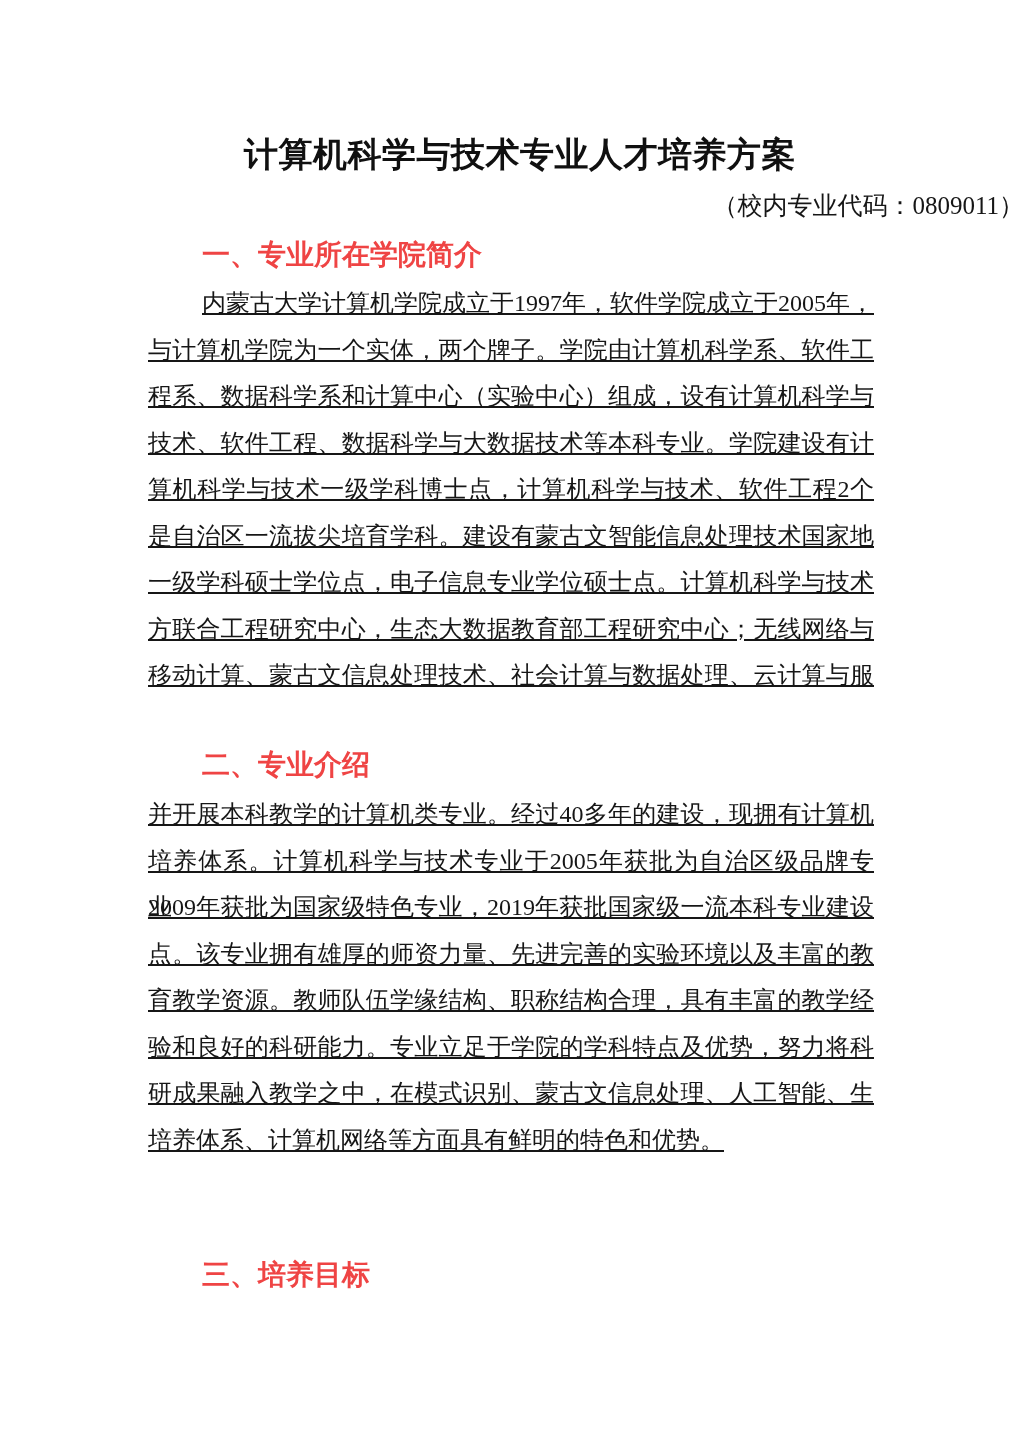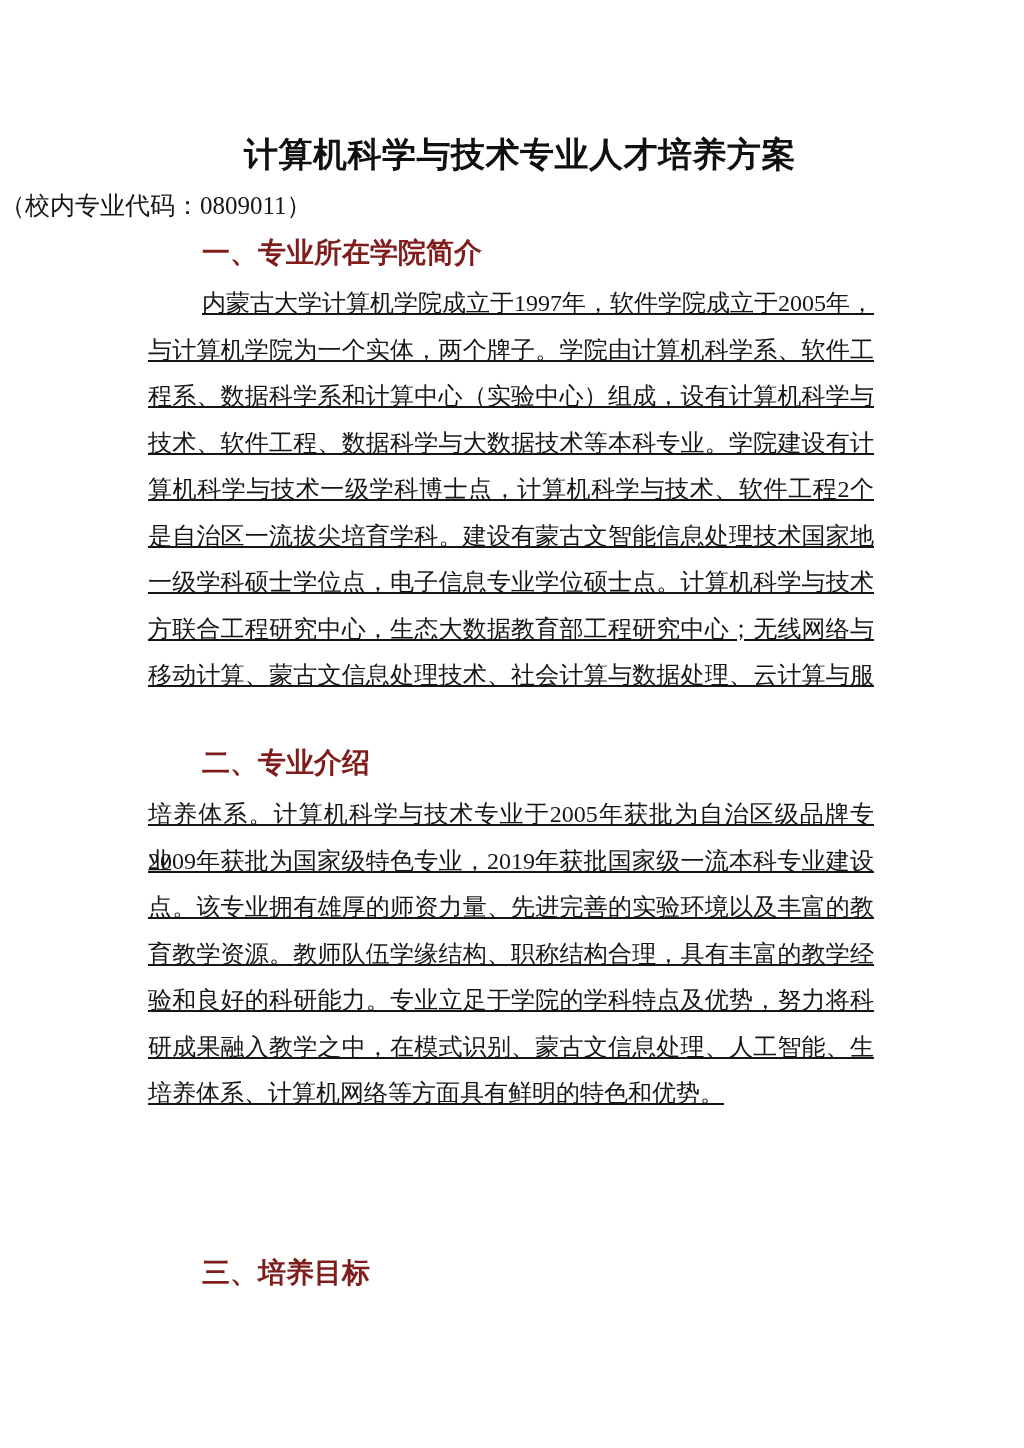--- a/index.html
+++ b/index.html
@@ -28,37 +28,37 @@
     font-size: 34px;
     line-height: 44px;
     letter-spacing: 0.5px;
     color: #101010;
   }
   .doc-subtitle {
     position: absolute;
     top: 189px;
     left: 0;
     width: 1024px;
-    text-align: left;
+    text-align: right;
     font-family: "Liberation Serif", "DejaVu Serif", serif;
     font-size: 25px;
     line-height: 34px;
     color: #161616;
   }
   .sec-h {
     position: absolute;
     left: 148px;
     width: 726px;
     margin: 0;
     text-indent: 54px;
-    font-family: Liberation Mono, monospace;
+    font-family: Liberation Sans, sans-serif;
     font-weight: 700;
     font-size: 28px;
     line-height: 32px;
-    color: #7f1d1d;
+    color: #ef4444;
   }
   .para {
     position: absolute;
     left: 148px;
     width: 726px;
     font-size: 24px;
     line-height: 46.5px;
     color: #161616;
   }
   .para .line {
@@ -100,20 +100,21 @@
       <div class="line">算机科学与技术一级学科博士点，计算机科学与技术、软件工程2个</div>
       <div class="line">是自治区一流拔尖培育学科。建设有蒙古文智能信息处理技术国家地</div>
       <div class="line">一级学科硕士学位点，电子信息专业学位硕士点。计算机科学与技术</div>
       <div class="line">方联合工程研究中心，生态大数据教育部工程研究中心；无线网络与</div>
       <div class="line">移动计算、蒙古文信息处理技术、社会计算与数据处理、云计算与服</div>
     </div>
 
   <h2 class="sec-h" style="top:749px">二、专业介绍</h2>
 
   <div class="para" style="top:791px">
+      <div class="line">并开展本科教学的计算机类专业。经过40多年的建设，现拥有计算机</div>
       <div class="line">培养体系。计算机科学与技术专业于2005年获批为自治区级品牌专业、</div>
       <div class="line">2009年获批为国家级特色专业，2019年获批国家级一流本科专业建设</div>
       <div class="line">点。该专业拥有雄厚的师资力量、先进完善的实验环境以及丰富的教</div>
       <div class="line">育教学资源。教师队伍学缘结构、职称结构合理，具有丰富的教学经</div>
       <div class="line">验和良好的科研能力。专业立足于学院的学科特点及优势，努力将科</div>
       <div class="line">研成果融入教学之中，在模式识别、蒙古文信息处理、人工智能、生</div>
       <div class="line last">培养体系、计算机网络等方面具有鲜明的特色和优势。</div>
     </div>
 
   <h2 class="sec-h" style="top:1259px">三、培养目标</h2>

